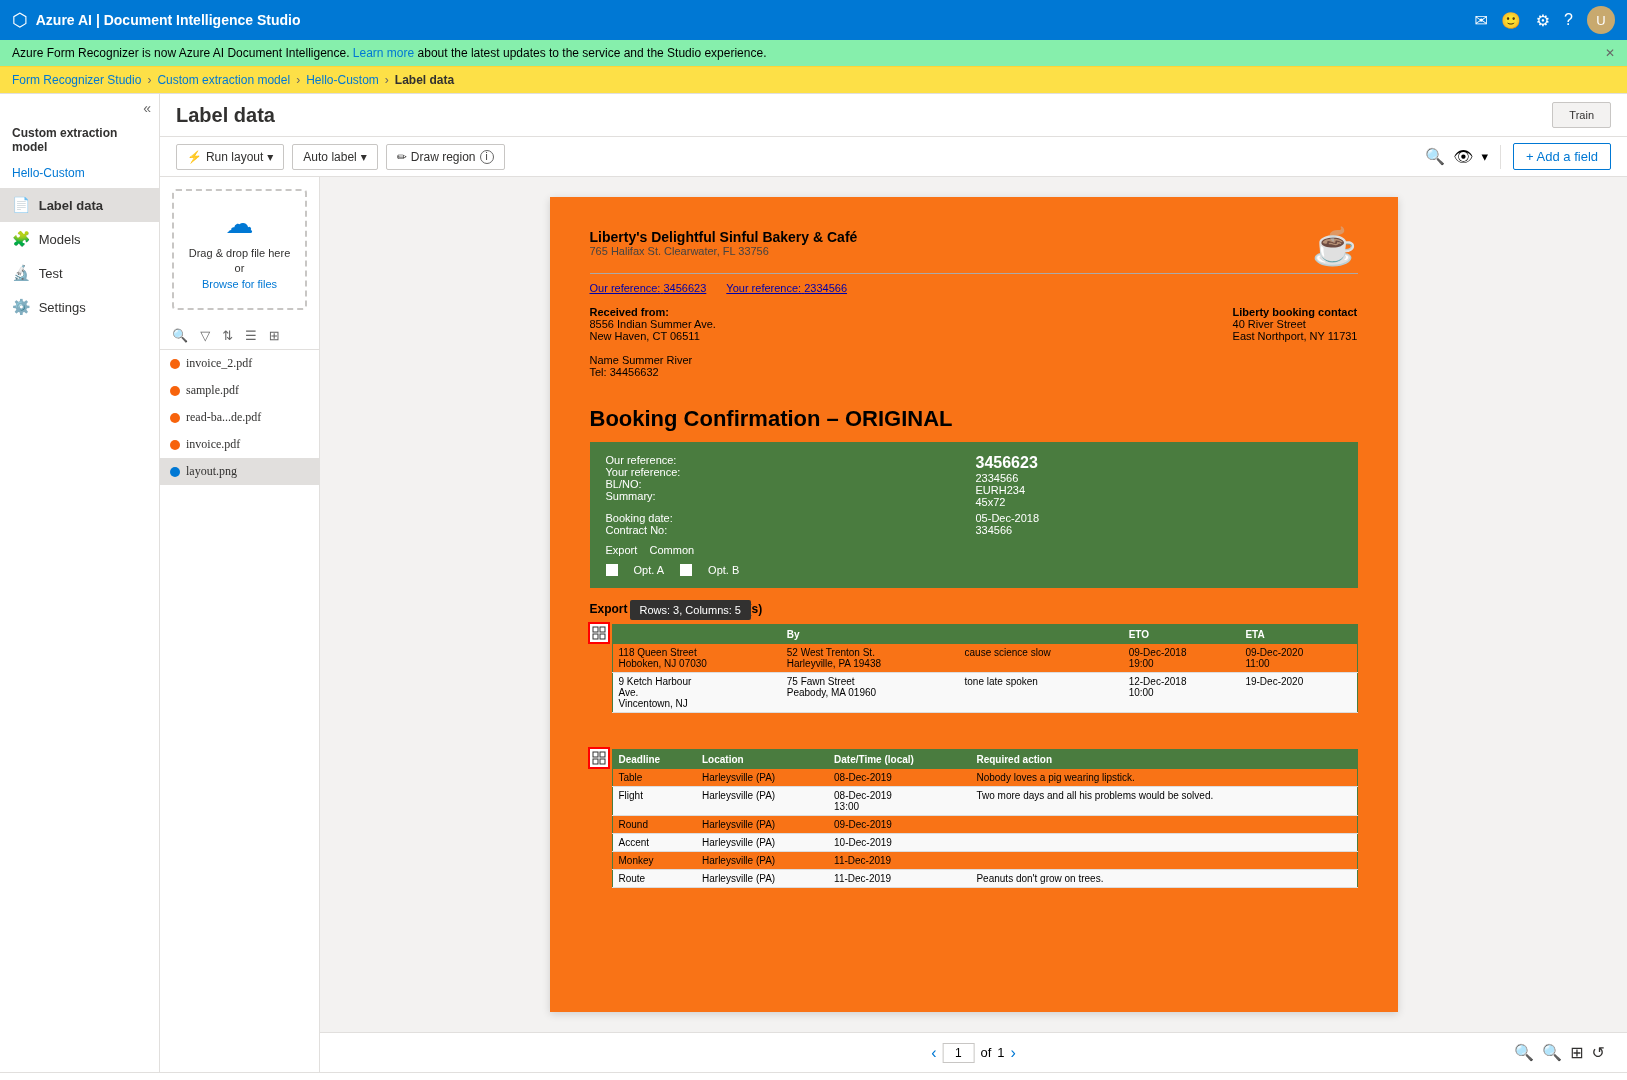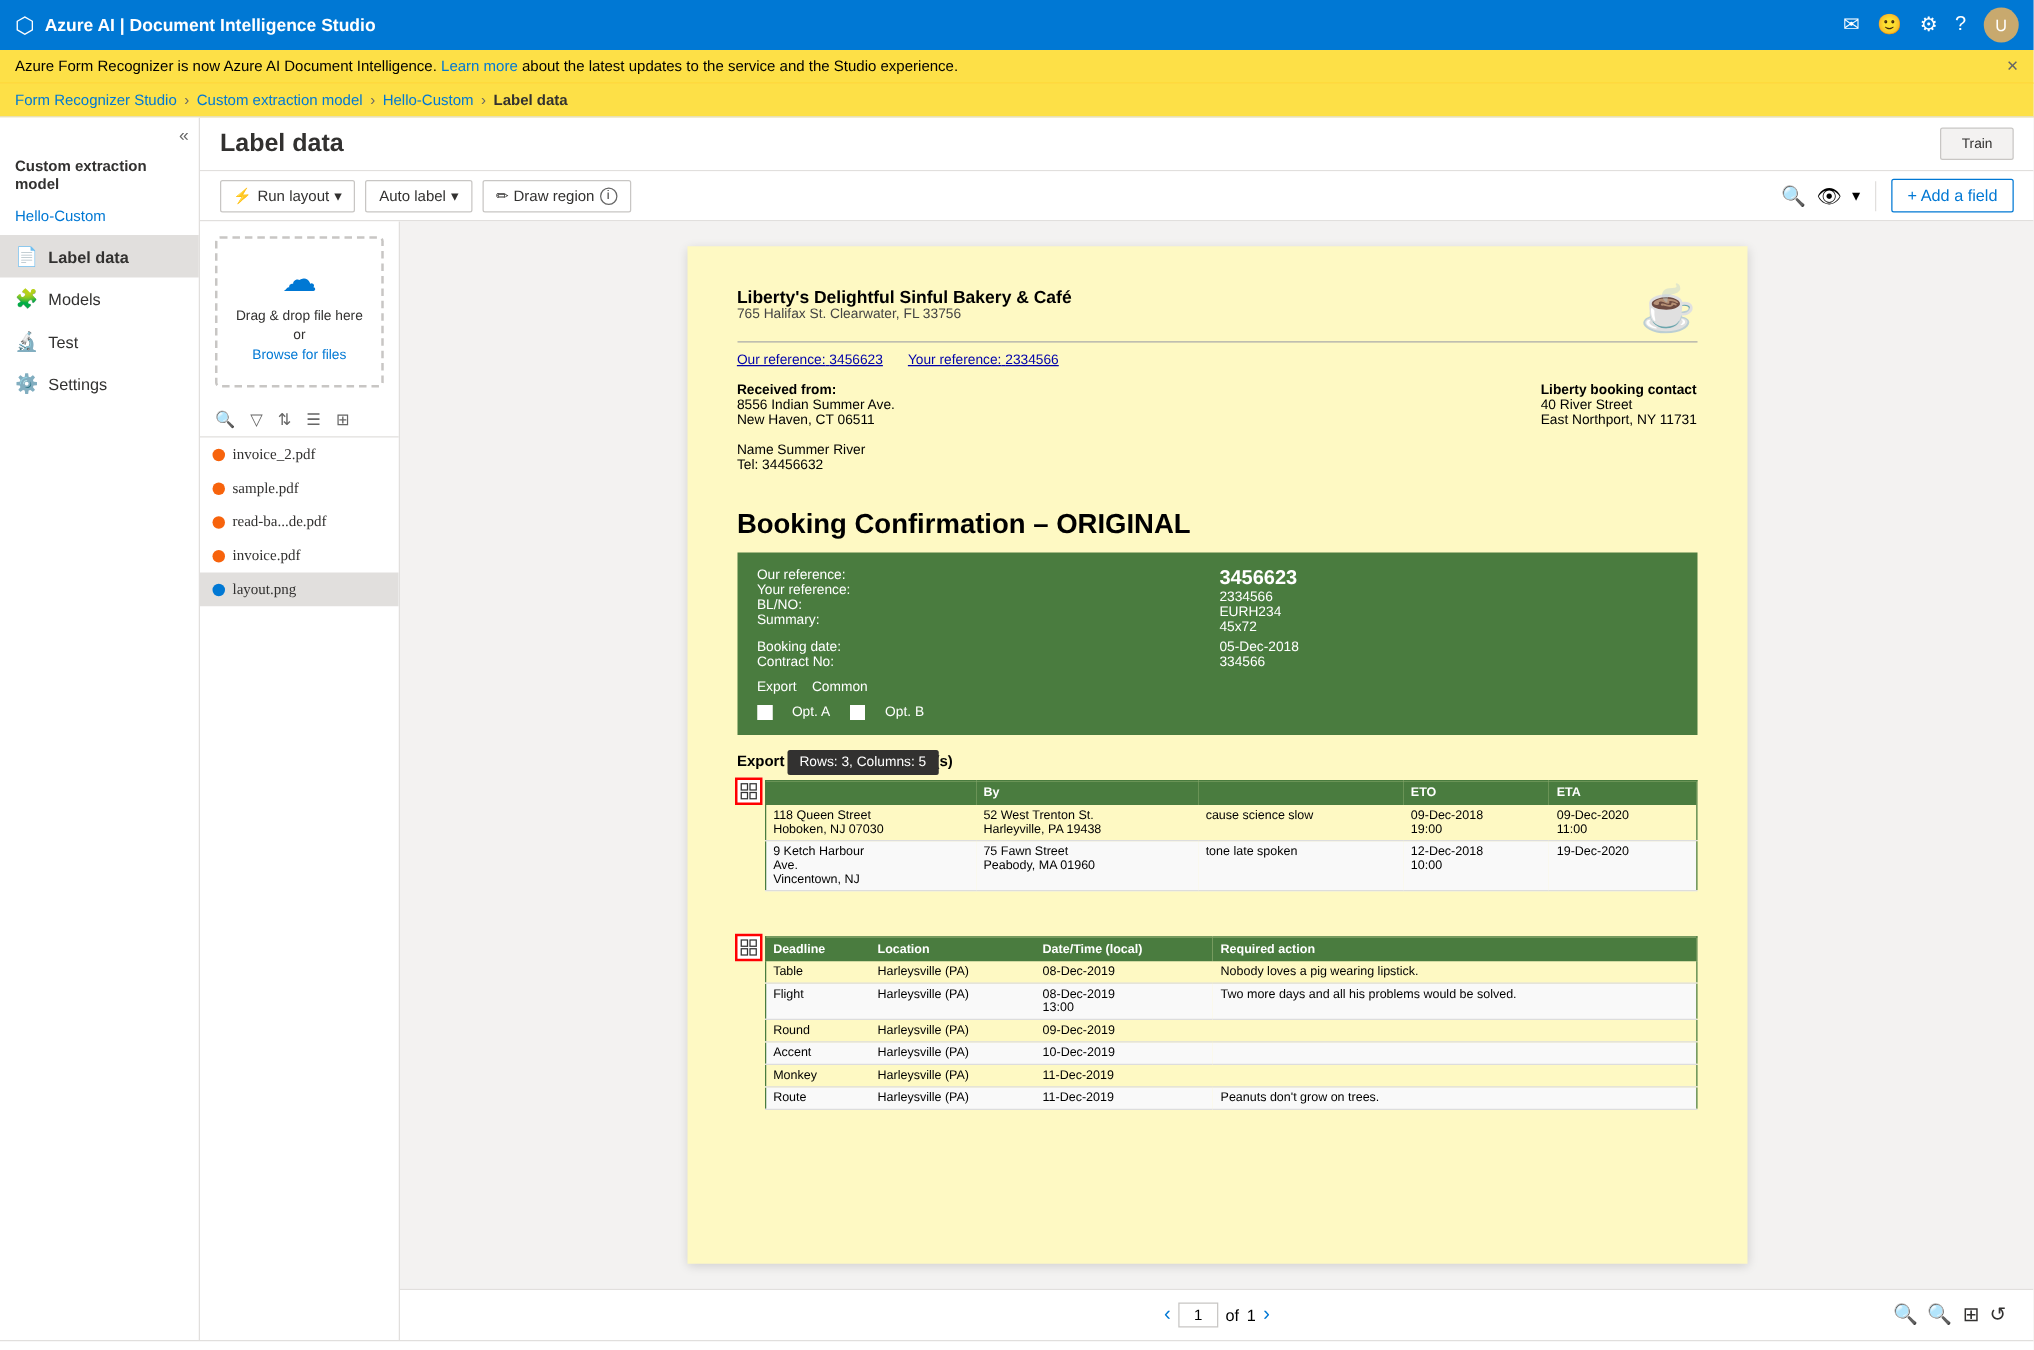--- a/index.html
+++ b/index.html
@@ -14,21 +14,21 @@
       align-items: center;
       padding: 0 12px;
       gap: 8px;
     }
     .top-bar-title { font-size: 14px; font-weight: 600; flex: 1; }
     .top-bar-icons { display: flex; gap: 14px; align-items: center; }
     .top-bar-icon { color: white; font-size: 16px; cursor: pointer; }
 
     
     .notification-bar {
-      background: #fde047;
+      background: #86efac;
       border-bottom: 1px solid #ffd335;
       padding: 6px 12px;
       font-size: 12px;
       display: flex;
       align-items: center;
       justify-content: space-between;
     }
     .notification-bar a { color: #0078d4; text-decoration: none; }
     .notification-close { cursor: pointer; color: #666; }
 
@@ -231,21 +231,21 @@
       overflow: hidden;
     }
     .doc-content {
       flex: 1;
       overflow-y: auto;
       display: flex;
       justify-content: center;
       padding: 20px;
     }
     .doc-page {
-      background: #fef9c3;
+      background: #f97316;
       box-shadow: 0 2px 8px rgba(0,0,0,0.15);
       width: 848px;
       min-height: 800px;
       padding: 32px 40px;
       position: relative;
     }
 
     
     .doc-header-row {
       display: flex;

